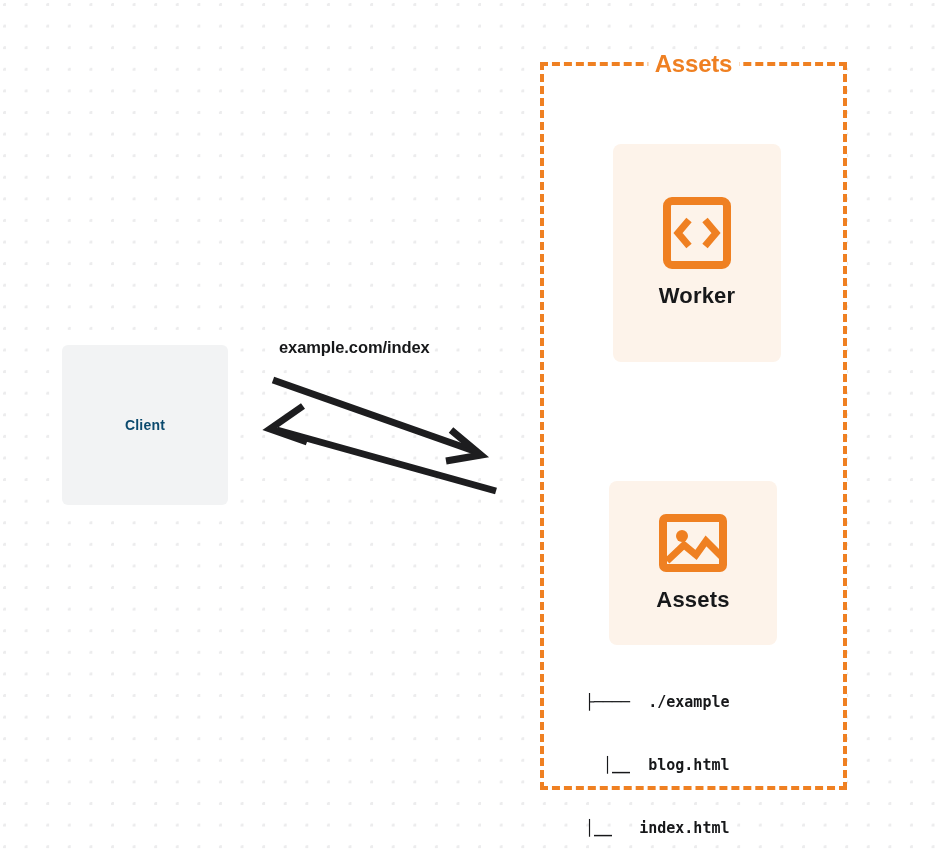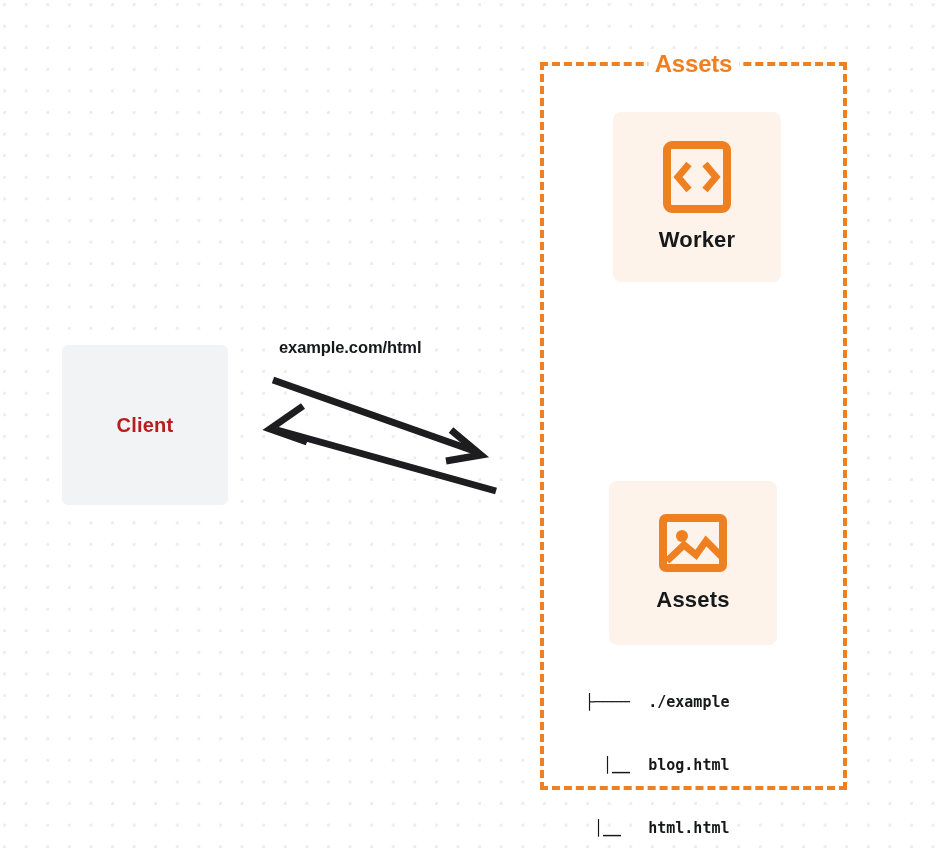--- a/index.html
+++ b/index.html
@@ -31,23 +31,23 @@
     top: 345px;
     width: 166px;
     height: 160px;
     background: #f2f3f4;
     border-radius: 6px;
     display: flex;
     align-items: center;
     justify-content: center;
   }
   #client-node .node-label {
-    font-size: 20px;
-    font-weight: bold;
-    color: #b91c1c;
+    font-size: 14px;
+    font-weight: bold;
+    color: #0c4a6e;
     letter-spacing: 0.2px;
   }
 
   
   #request-label {
     position: absolute;
     left: 279px;
     top: 338px;
     font-size: 16.5px;
     font-weight: bold;
@@ -97,22 +97,22 @@
     width: 168px;
     background: #fdf3ea;
     border-radius: 8px;
     display: flex;
     flex-direction: column;
     align-items: center;
     justify-content: center;
   }
   #worker-card {
     left: 613px;
-    top: 112px;
-    height: 170px;
+    top: 144px;
+    height: 218px;
   }
   #assets-card {
     left: 609px;
     top: 481px;
     height: 164px;
   }
   .service-card .card-icon {
     line-height: 0;
     margin-bottom: 14px;
   }
@@ -142,21 +142,21 @@
 </style>
 </head>
 <body>
 
 <div id="canvas">
 
   <div id="client-node">
     <span class="node-label">Client</span>
   </div>
 
-  <div id="request-label">example.com/html</div>
+  <div id="request-label">example.com/index</div>
 
   <svg id="arrows-svg" viewBox="0 0 260 150" xmlns="http://www.w3.org/2000/svg">
 
     <g>
       <line x1="18" y1="20" x2="222" y2="92" stroke="#1d1d1f" stroke-width="7" stroke-linecap="butt"></line>
       <polyline points="196,70 226,95 191,101" fill="none" stroke="#1d1d1f" stroke-width="7" stroke-linecap="butt" stroke-linejoin="miter"></polyline>
     </g>
 
     <g>
       <line x1="22" y1="70" x2="241" y2="131" stroke="#1d1d1f" stroke-width="7" stroke-linecap="butt"></line>
@@ -186,17 +186,17 @@
         <circle cx="24" cy="23" r="6" fill="#ef8022"></circle>
         <polyline points="9,48 26,32 38,42 48,28 65,45" fill="none" stroke="#ef8022" stroke-width="7" stroke-linecap="butt" stroke-linejoin="miter"></polyline>
       </svg>
     </span>
     <span class="card-label">Assets</span>
   </div>
 
   <div id="file-tree">
     <div class="tree-row"><span>├────  </span><span>./example</span></div>
     <div class="tree-row"><span>│__  </span><span>blog.html</span></div>
-    <div class="tree-row"><span>│__   </span><span>html.html</span></div>
+    <div class="tree-row"><span>│__   </span><span>index.html</span></div>
     
   </div>
 
 </div>
 
 </body></html>

